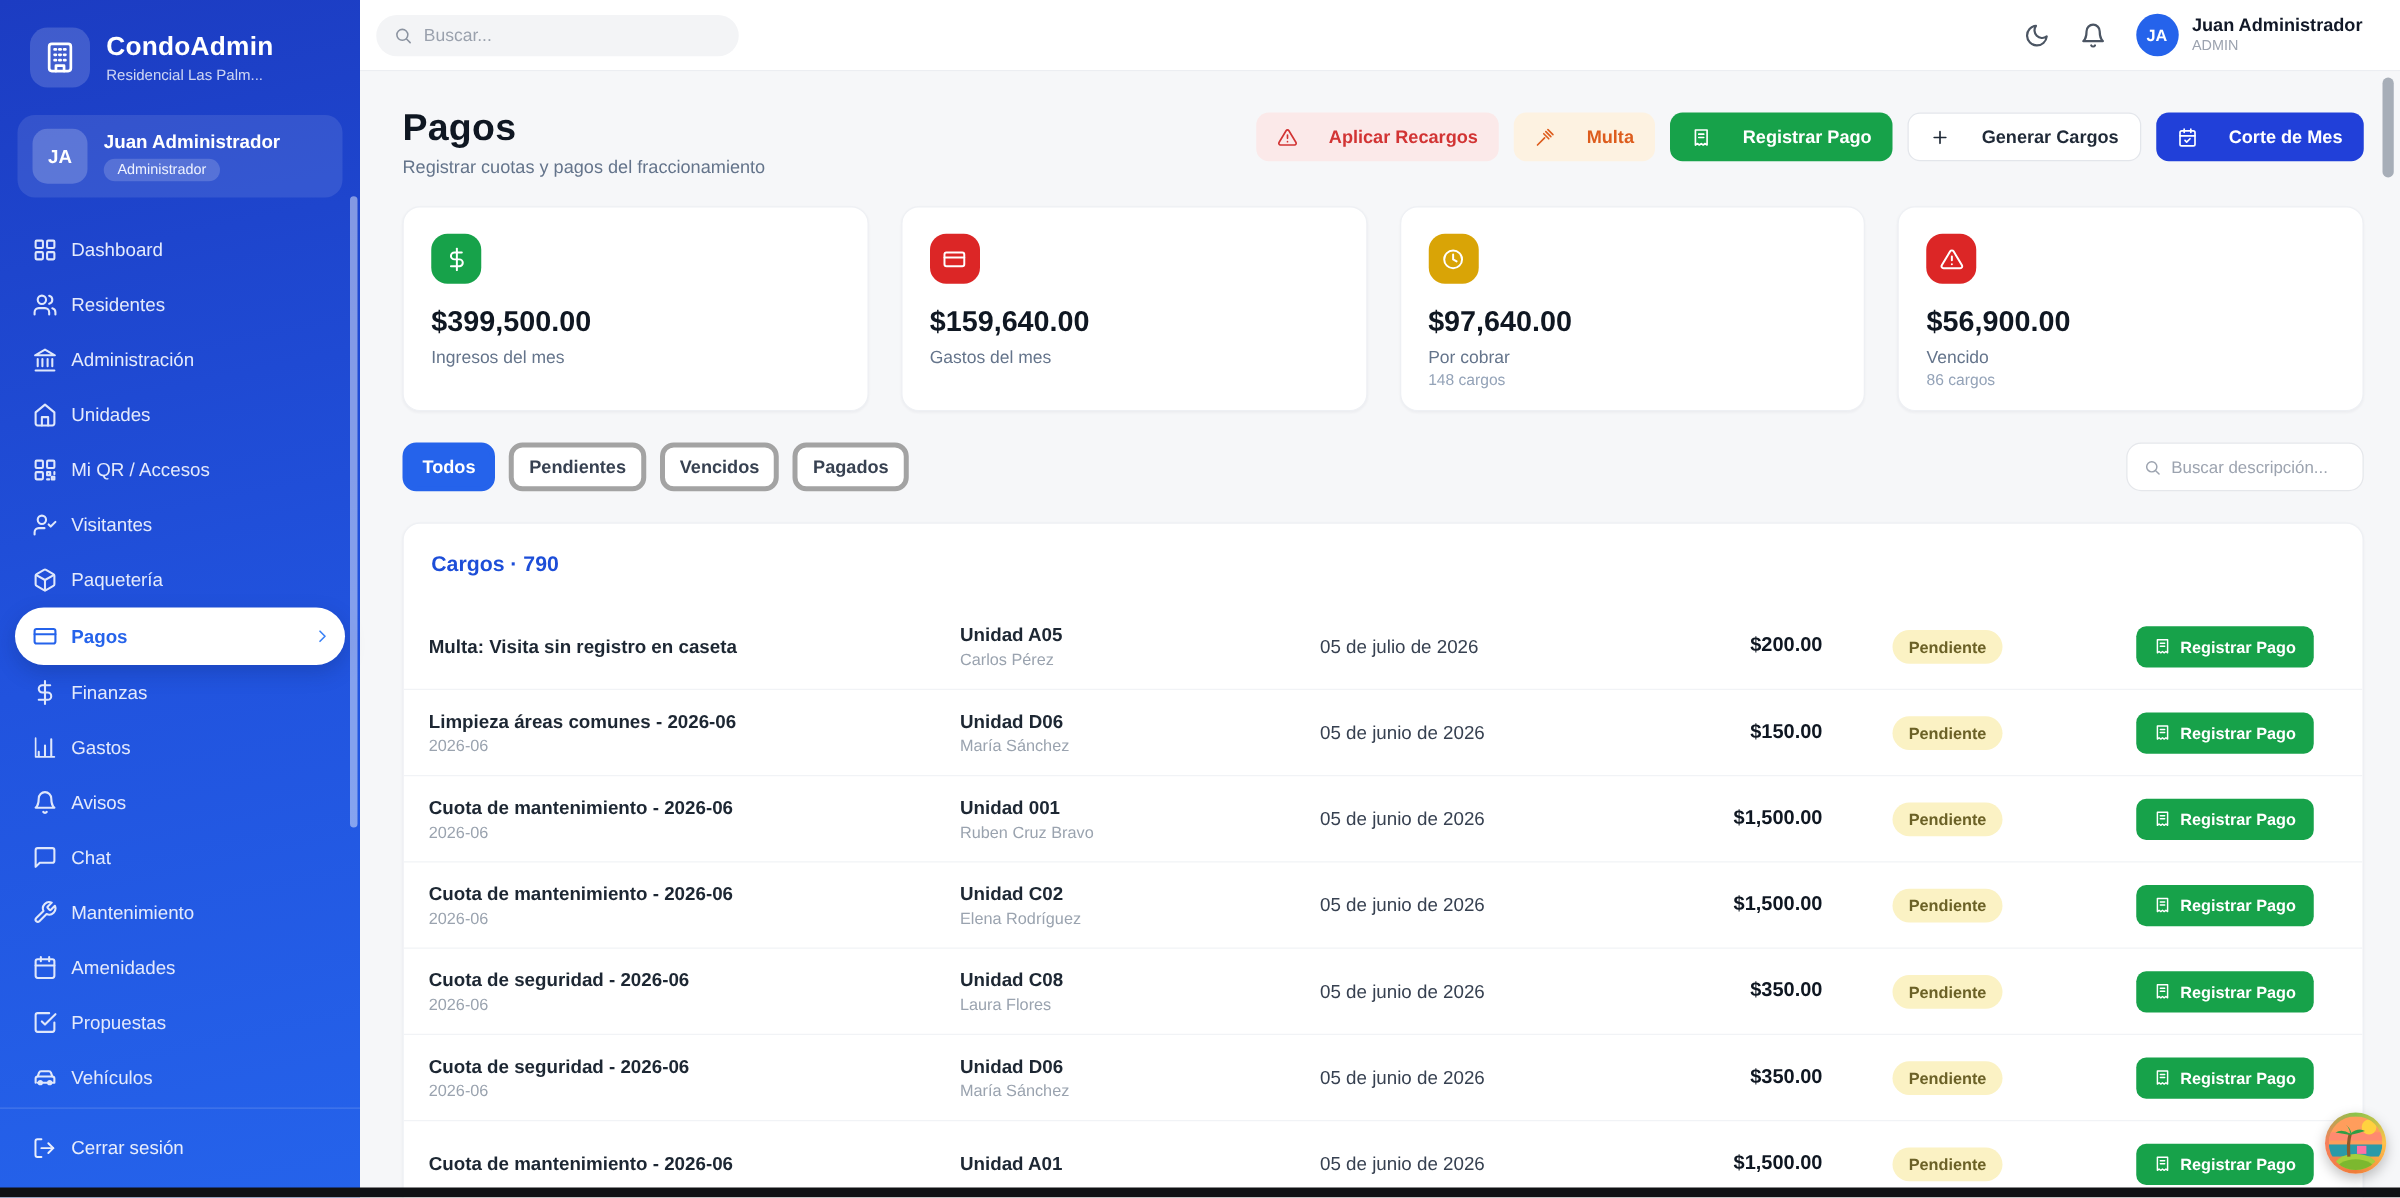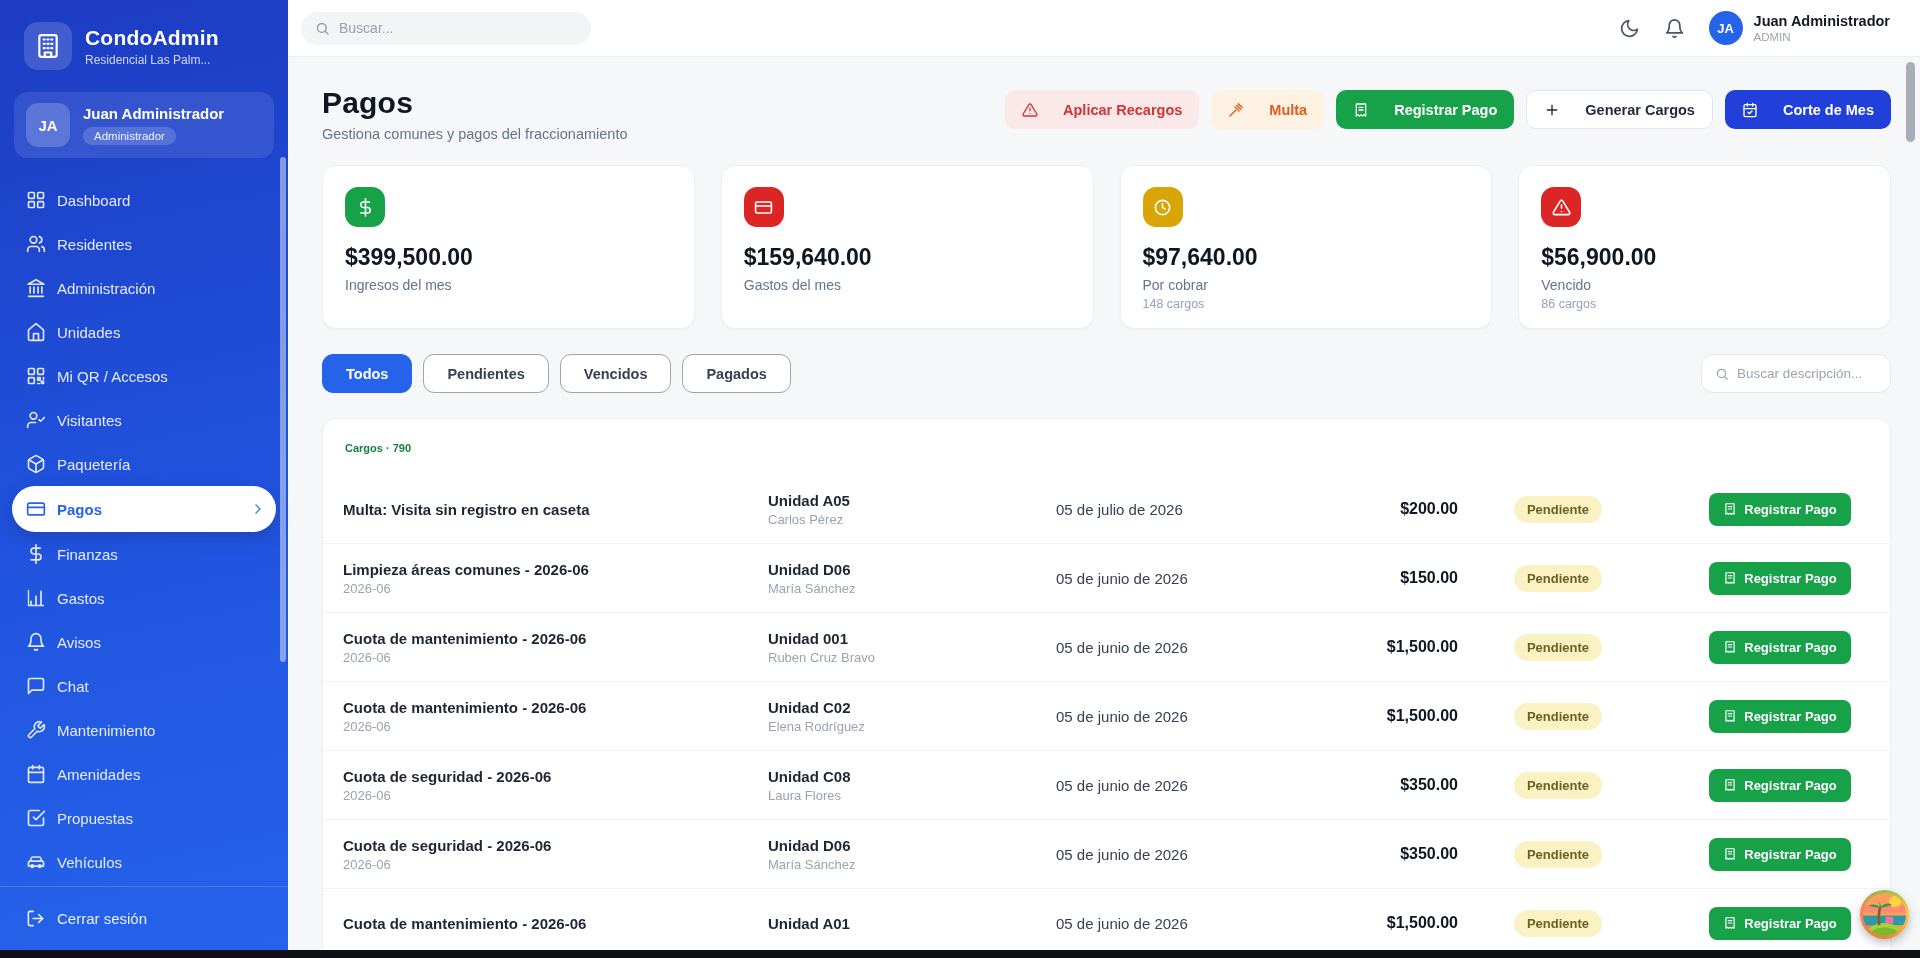--- a/index.html
+++ b/index.html
@@ -79,33 +79,33 @@
   .stat-card { width:375px; height:164px; background:#fff; border:1px solid #eef0f4; border-radius:14px;
     padding:21px 22px; box-shadow:0 1px 2px rgba(16,24,40,.04); }
   .stat-tile { width:40px; height:40px; border-radius:13px; color:#fff; display:flex; align-items:center; justify-content:center; }
   .stat-tile .ic { width:19px; height:19px; }
   .stat-value { font-size:23px; font-weight:800; color:#0f1722; margin-top:17px; }
   .stat-label { font-size:14px; color:#64748b; margin-top:6px; }
   .stat-count { font-size:12.5px; color:#94a3b8; margin-top:4px; }
 
   .filter-row { display:flex; align-items:center; margin-top:25px; }
   .tabs { display:flex; gap:11px; }
-  .tab { height:39px; padding:0 23px; display:inline-flex; align-items:center; border-radius:11px;
-    background:#fff; border:1px solid #a3a3a3; font-size:14.5px; font-weight:600; color:#374151; cursor:pointer; }
+  .tab { height:39px; padding:0 12px; display:inline-flex; align-items:center; border-radius:11px;
+    background:#fff; border:4px solid #a3a3a3; font-size:14.5px; font-weight:600; color:#374151; cursor:pointer; }
   .tab.active { background:#2563eb; border-color:#2563eb; color:#fff; }
   .filter-search { margin-left:auto; width:190px; height:39px; background:#fff; border:1px solid #e5e7eb;
     border-radius:12px; display:flex; align-items:center; gap:8px; padding:0 13px; }
   .filter-search .ic { width:14px; height:14px; color:#9ca3af; }
   .filter-search input { border:0; outline:0; font-size:13.5px; width:100%; color:#374151; background:transparent;
     font-family:"Liberation Sans",sans-serif; }
   .filter-search input::placeholder { color:#9ca3af; }
 
   .table-card { margin-top:25px; background:#fff; border:1px solid #eef0f4; border-radius:14px;
     box-shadow:0 1px 2px rgba(16,24,40,.04); overflow:hidden; height:600px; }
-  .table-title { font-size:11px; font-weight:700; color:#15803d; padding:23px 22px 21px; }
+  .table-title { font-size:17px; font-weight:700; color:#1d4ed8; padding:23px 22px 21px; }
   .trow { display:grid; grid-template-columns:425px 288px 317px 85px 200px 244px; align-items:center; padding-left:20px; }
   .thead { height:33px; background:#f8f9fb; border-top:1px solid #eef1f4; border-bottom:1px solid #eef1f4; }
   .th { font-size:12px; font-weight:700; color:#68748a; letter-spacing:.5px; }
   .ta-r { text-align:right; } .ta-c { text-align:center; }
   .tr { height:69px; border-bottom:1px solid #f1f3f6; }
   .cell-desc .t { font-size:15px; font-weight:700; color:#1d2733; }
   .sub { font-size:13px; color:#9aa3af; margin-top:3px; }
   .cell-unit .t { font-size:15px; font-weight:700; color:#1d2733; }
   .cell-due { font-size:15px; color:#374151; }
   .amount { font-size:16px; font-weight:800; color:#0f1722; }
@@ -358,21 +358,21 @@
           <div class="tu-role">ADMIN</div>
         </div>
       </div>
     </div>
   </div>
 
   <div class="content">
     <div class="page-head">
       <div>
         <div class="page-title">Pagos</div>
-        <div class="page-sub">Gestiona comunes y pagos del fraccionamiento</div>
+        <div class="page-sub">Registrar cuotas y pagos del fraccionamiento</div>
       </div>
       <div class="actions" id="actions">
           <button class="hbtn danger-soft">
             <span class="ic ">
               <svg viewBox="0 0 24 24" fill="none" stroke="currentColor" stroke-width="2" stroke-linecap="round" stroke-linejoin="round">
                 <path d="M10.29 3.86 1.82 18a2 2 0 0 0 1.71 3h16.94a2 2 0 0 0 1.71-3L13.71 3.86a2 2 0 0 0-3.42 0z"></path>
                 <path d="M12 9v4M12 17h.01"></path>
               </svg>
             </span>
             <span>Aplicar Recargos</span>

